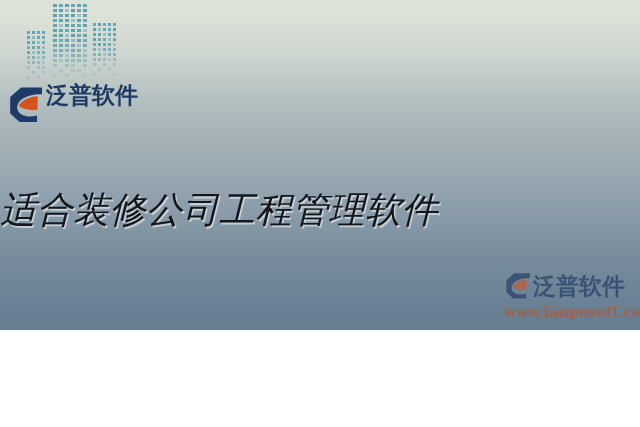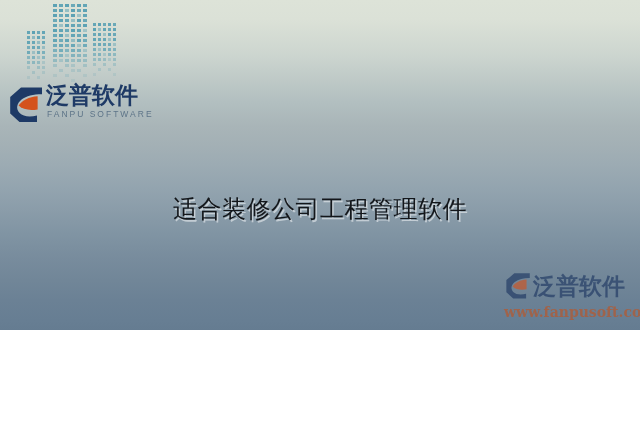--- a/index.html
+++ b/index.html
@@ -91,27 +91,27 @@
     margin-top: 1px;
     margin-left: 1px;
   }
 
   
   #headline {
     position: absolute;
     left: 0;
     top: 190px;
     width: 640px;
-    text-align: center;
     font-family: "DejaVu Serif", "Liberation Serif", serif;
-    font-size: 24px;
+    font-size: 36px;
     line-height: 39px;
     color: #13161a;
     letter-spacing: 0.5px;
     text-shadow: 1.5px 1.5px 0 rgba(245,248,250,0.55);
+    font-style: italic;
   }
   #headline .hl-line { display: block; white-space: nowrap; }
 
   
   #watermark {
     position: absolute;
     right: 0px;
     bottom: 5px;
     width: 140px;
     height: 57px;
@@ -343,21 +343,20 @@
         <path d="M30.6 10.2
                  C22.0 10.8 15.0 14.4 11.6 19.6
                  C15.6 23.4 22.4 25.0 30.6 23.4
                  Z" fill="#d4521c"></path>
 
         <path d="M10.0 15.0 L10.0 26.5 L16.0 26.5 C12.0 23.0 11.0 19.0 12.6 16.0 Z" fill="#1e3a66" opacity="0.0"></path>
       </svg>
     </span>
     <span class="logo-words">
       <span class="logo-cn">泛普软件</span>
-      <span class="logo-en">FANPU SOFTWARE</span>
     </span>
   </div>
 
   <div id="headline">
     <span class="hl-line">适合装修公司工程管理软件</span>
   </div>
 
   <div id="watermark">
     <div class="wm-row">
       <span class="wm-emblem">

